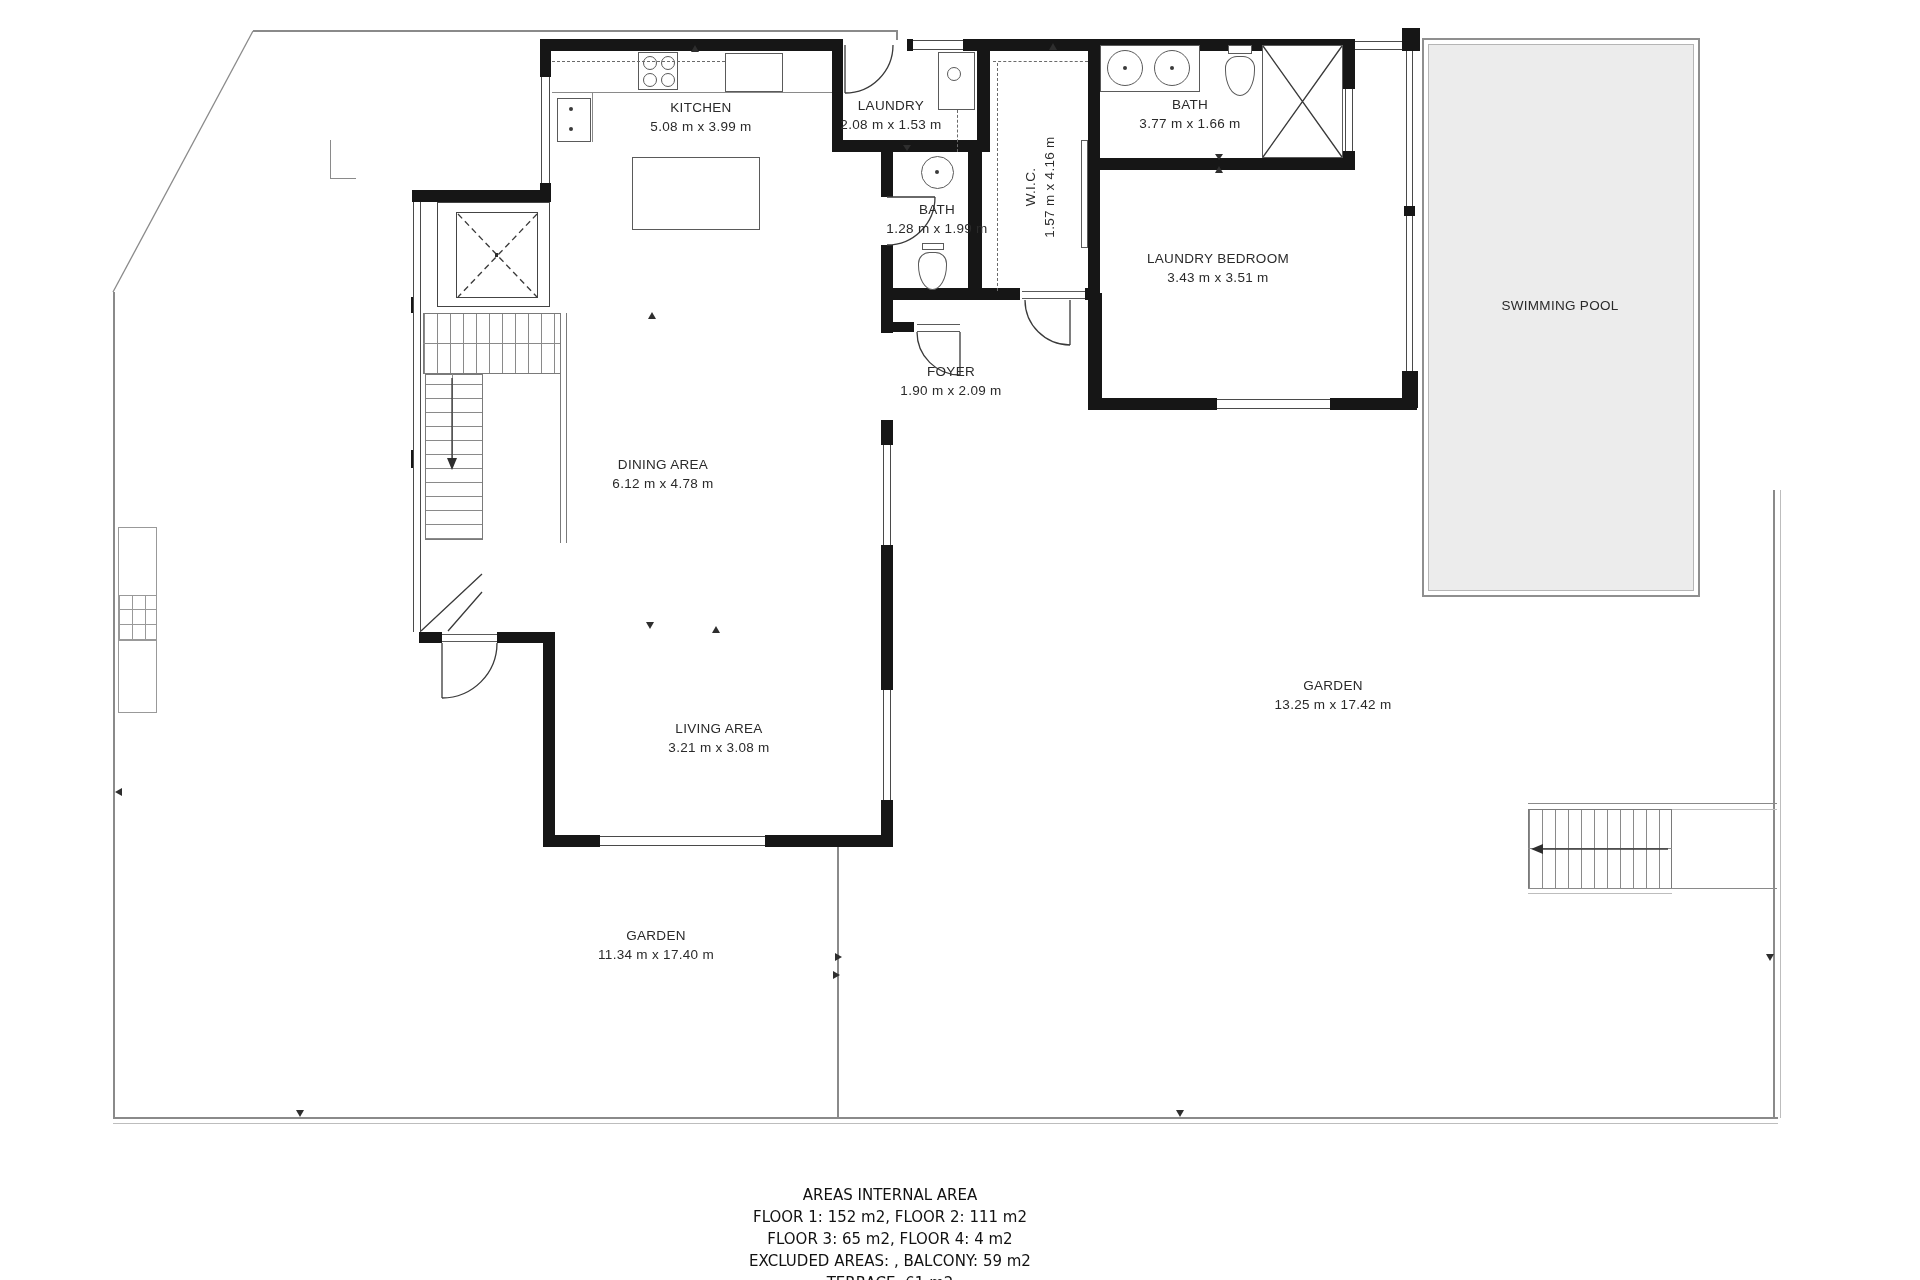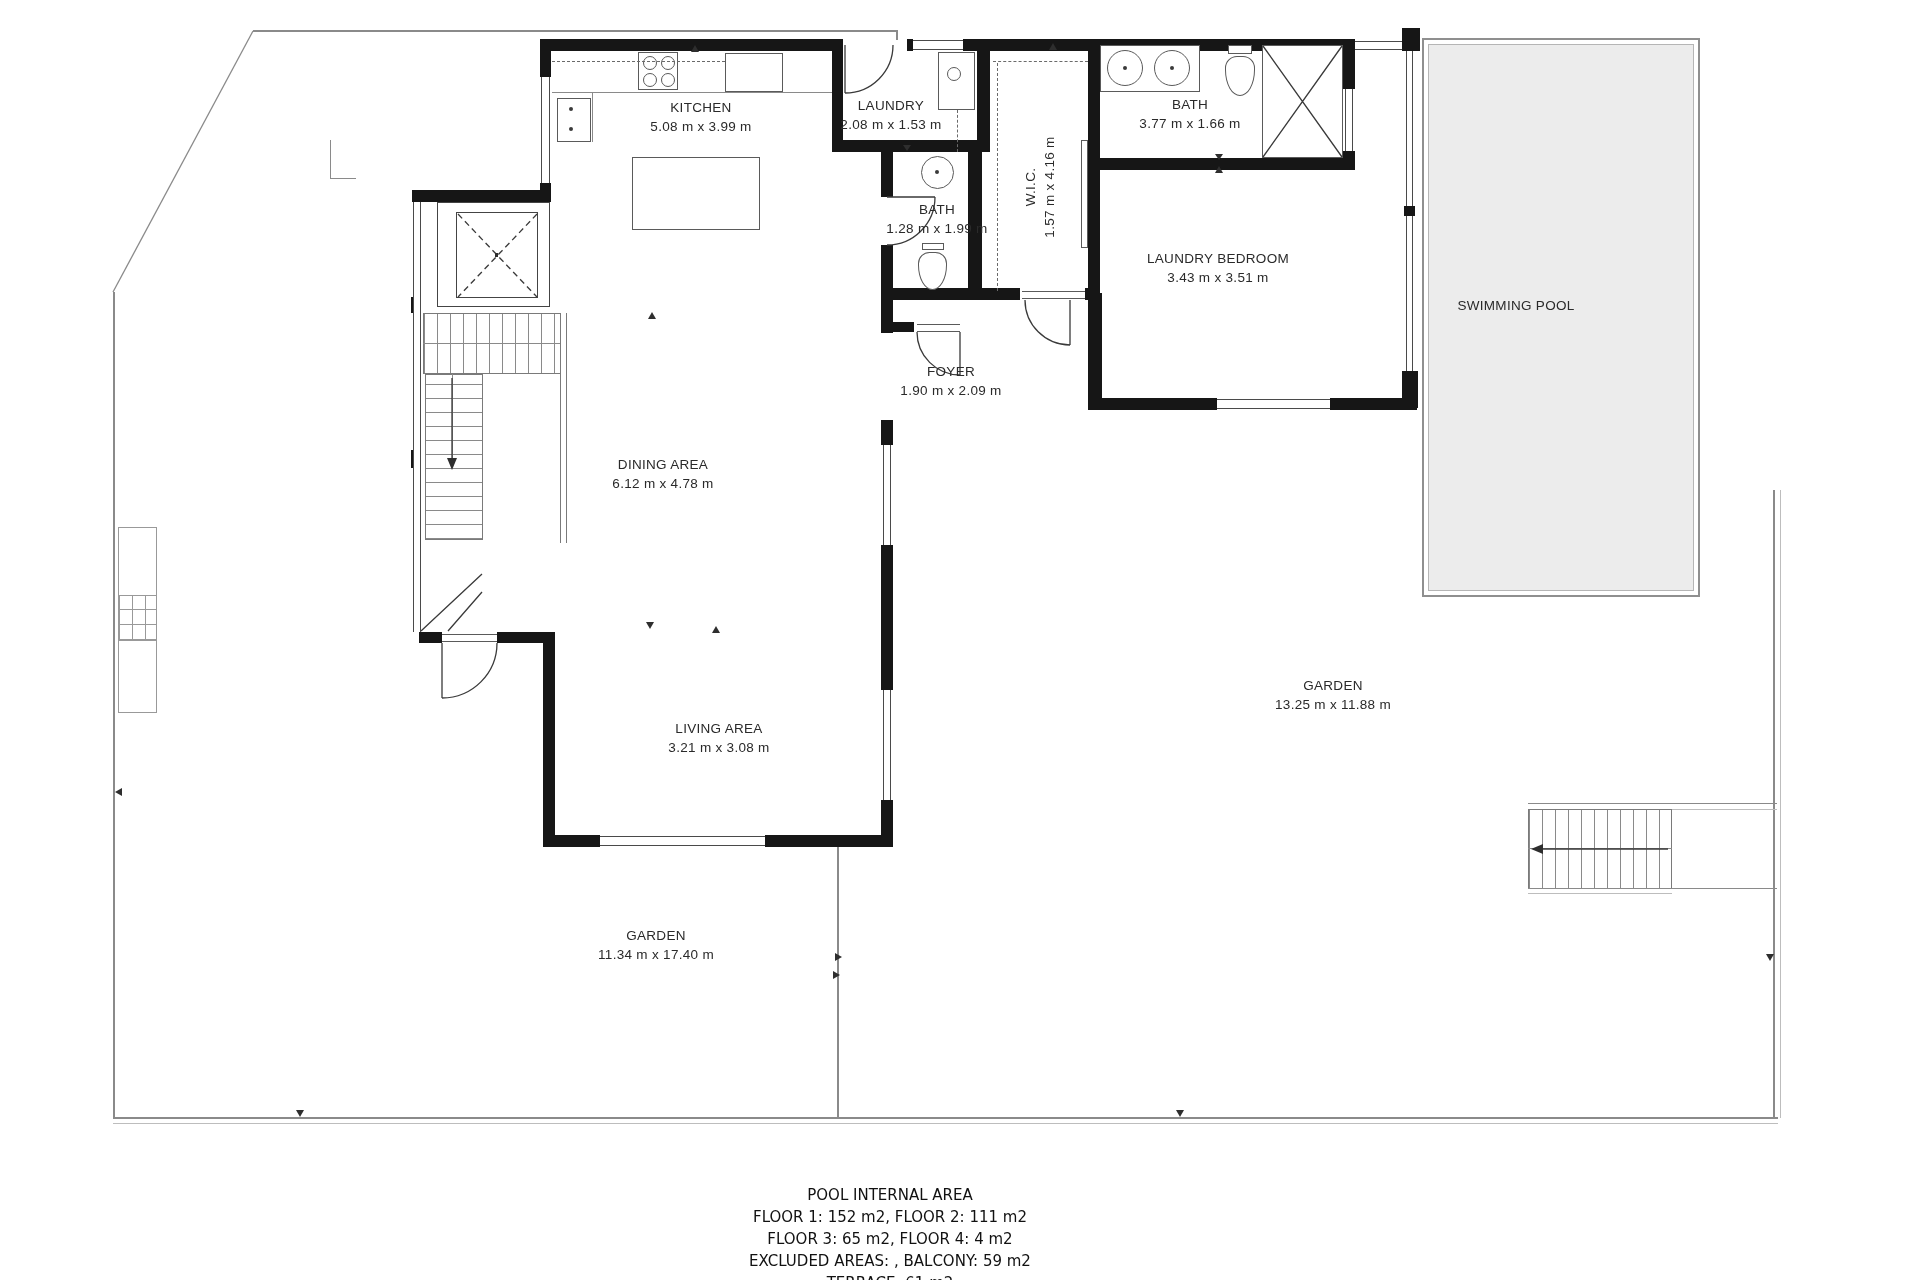--- a/index.html
+++ b/index.html
@@ -227,33 +227,33 @@
     <div>1.90 m x 2.09 m</div>
   </div>
   <div class="room-label" style="left:663px;top:474px">
     <div>DINING AREA</div>
     <div>6.12 m x 4.78 m</div>
   </div>
   <div class="room-label" style="left:719px;top:738px">
     <div>LIVING AREA</div>
     <div>3.21 m x 3.08 m</div>
   </div>
-  <div class="room-label" style="left:1516px;top:305px">
+  <div class="room-label" style="left:1560px;top:305px">
     <div>SWIMMING POOL</div>
   </div>
   <div class="room-label" style="left:1333px;top:695px">
     <div>GARDEN</div>
-    <div>13.25 m x 11.88 m</div>
+    <div>13.25 m x 17.42 m</div>
   </div>
   <div class="room-label" style="left:656px;top:945px">
     <div>GARDEN</div>
     <div>11.34 m x 17.40 m</div>
   </div>
 
   <div class="footer">
-    <div>POOL INTERNAL AREA</div>
+    <div>AREAS INTERNAL AREA</div>
     <div>FLOOR 1: 152 m2, FLOOR 2: 111 m2</div>
     <div>FLOOR 3: 65 m2, FLOOR 4: 4 m2</div>
     <div>EXCLUDED AREAS: , BALCONY: 59 m2</div>
     <div>TERRACE: 61 m2</div>
   </div>
 
 </div>
 
 </body></html>

